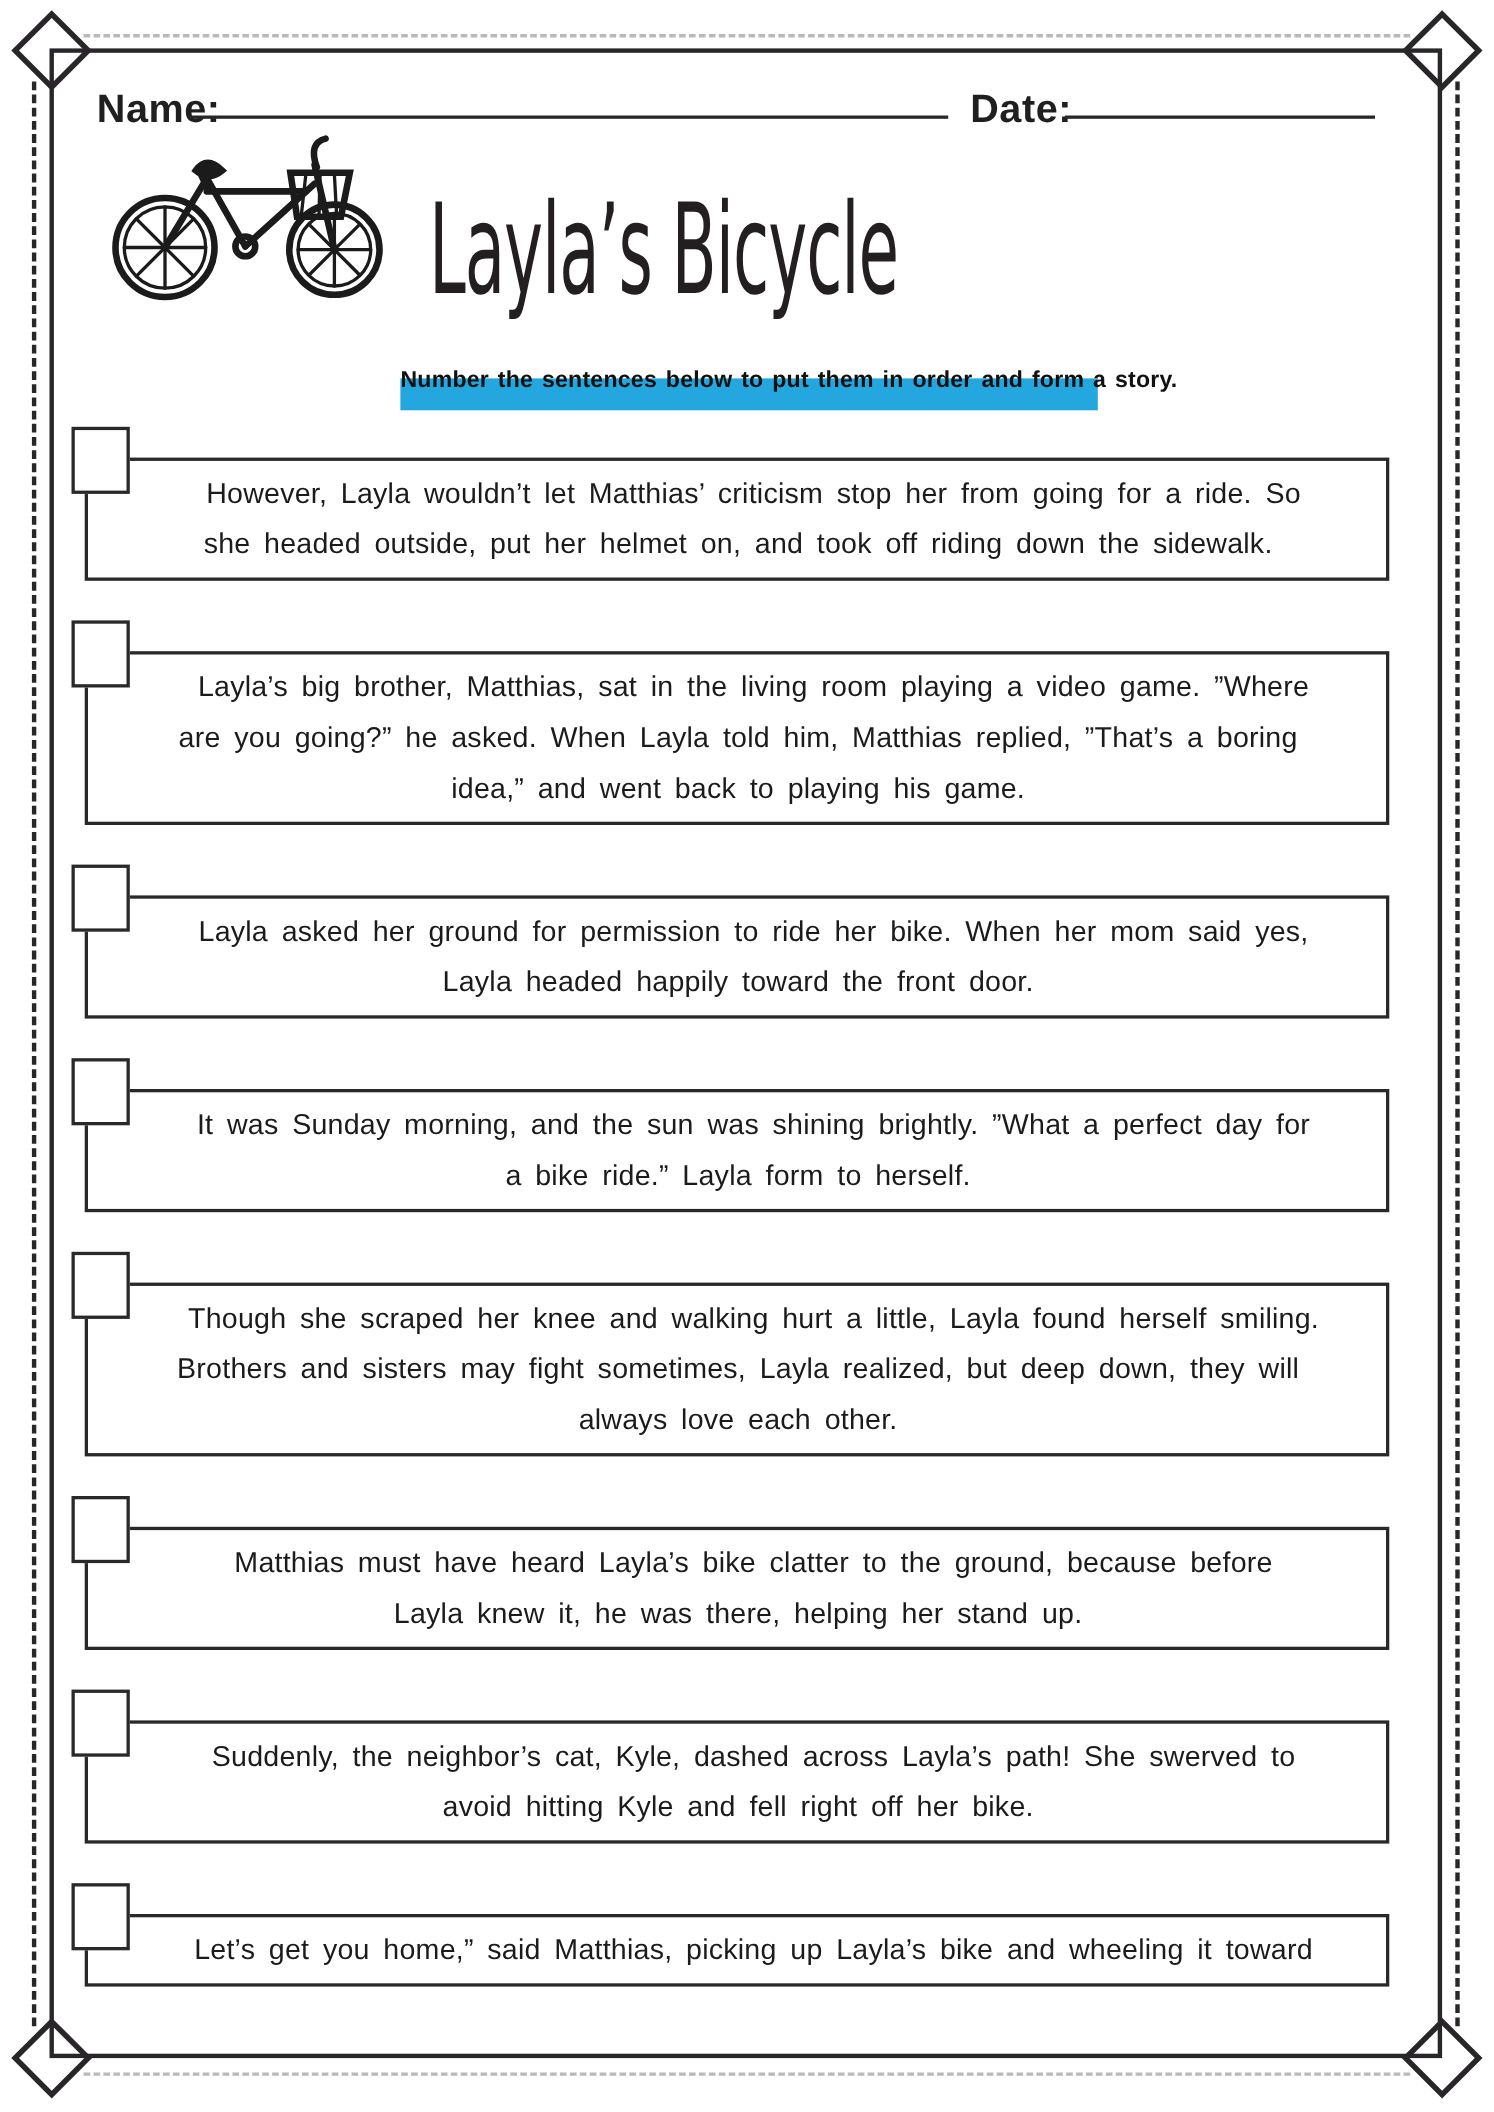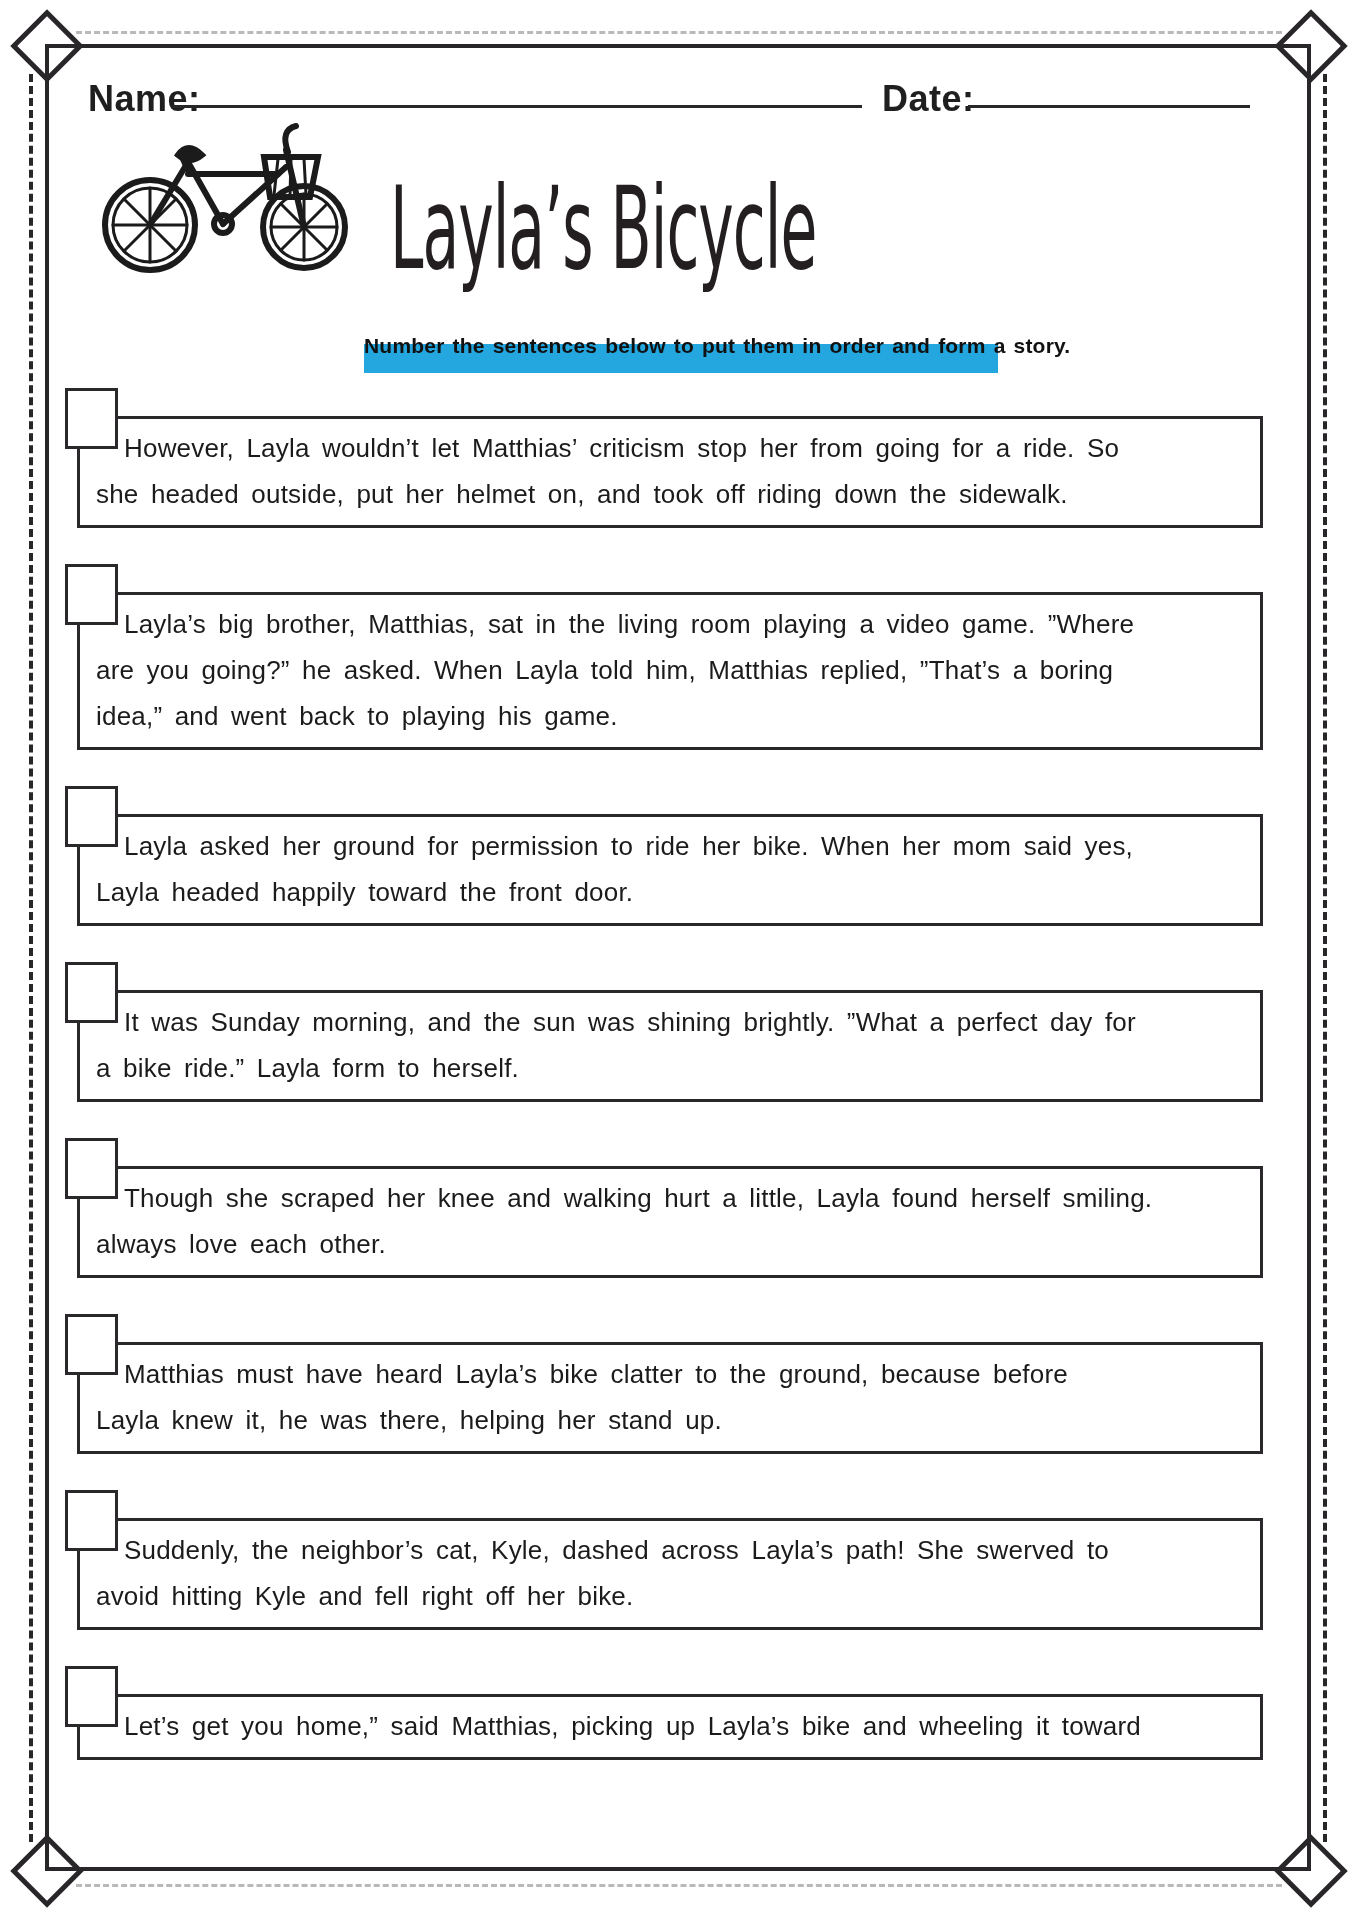--- a/index.html
+++ b/index.html
@@ -31,21 +31,21 @@
   .title{position:absolute;left:390px;top:162px;font-family:"DejaVu Sans", sans-serif;
          font-size:60px;font-weight:500;letter-spacing:-1px;white-space:nowrap;
          transform:scaleY(1.9);transform-origin:left top;color:#231f20;}
 
   .instruction-wrap{position:absolute;left:364px;top:334px;width:634px;text-align:left;}
   .highlight-bar{position:absolute;left:0;top:10px;width:100%;height:29px;background:#24A6DE;}
   .instruction-text{position:relative;z-index:1;font-size:21px;font-weight:bold;
                     letter-spacing:0.2px;word-spacing:2px;white-space:nowrap;color:#111;}
 
   
-  .items{position:absolute;left:77px;top:388px;width:1186px;}
+  .items{position:absolute;left:77px;top:388px;width:1186px;text-align:center;}
   .item{position:relative;padding-top:28px;margin-bottom:36px;}
   .numbox{position:absolute;left:-12px;top:0;width:47px;height:55px;background:#ffffff;
           border:3px solid #2b282c;z-index:2;}
   .textbox{border:3px solid #2b282c;background:#ffffff;padding:6px 14px 8px 16px;
            position:relative;z-index:1;}
   .line{font-size:26px;line-height:46px;letter-spacing:0.2px;word-spacing:5px;
         white-space:nowrap;color:#1b1b1b;}
   .line.first{padding-left:28px;}
 </style>
 </head>
@@ -151,20 +151,21 @@
       <div class="textbox">
         <div class="line first">It was Sunday morning, and the sun was shining brightly. ”What a perfect day for</div>
         <div class="line">a bike ride.” Layla form to herself.</div>
       </div>
     </div>
 
     <div class="item">
       <div class="numbox"></div>
       <div class="textbox">
         <div class="line first">Though she scraped her knee and walking hurt a little, Layla found herself smiling.</div>
+        <div class="line">Brothers and sisters may fight sometimes, Layla realized, but deep down, they will</div>
         <div class="line">always love each other.</div>
       </div>
     </div>
 
     <div class="item">
       <div class="numbox"></div>
       <div class="textbox">
         <div class="line first">Matthias must have heard Layla’s bike clatter to the ground, because before</div>
         <div class="line">Layla knew it, he was there, helping her stand up.</div>
       </div>

